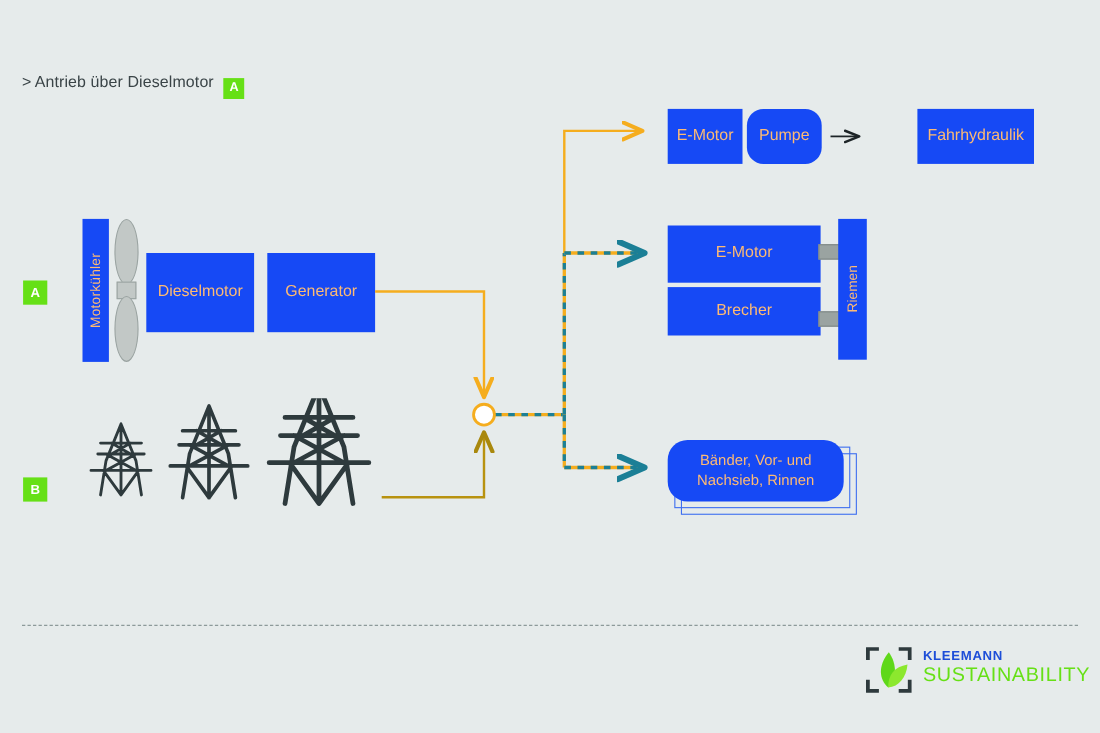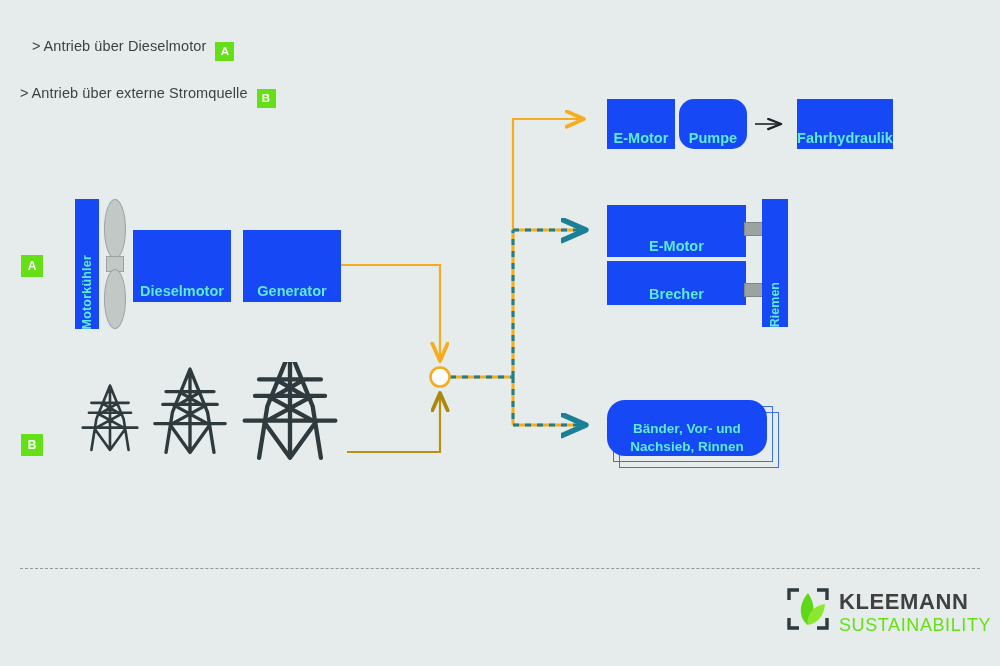--- a/index.html
+++ b/index.html
@@ -14,38 +14,37 @@
   #stage{position:absolute;left:0;top:0;width:1000px;height:666px;}
 
   
   .legend{position:absolute;left:20px;font-size:14.5px;color:#3a4447;letter-spacing:.1px;white-space:nowrap;}
   .legend .gt{margin-right:3px;}
   .badge{
     display:inline-block;width:19px;height:19px;line-height:19px;
     background:#66e016;color:#ffffff;font-size:11.5px;font-weight:700;
     text-align:center;vertical-align:-4px;margin-left:9px;
   }
-  #legend-a{top:38px;margin-left:12px;}
+  #legend-a{top:67px;}
   #legend-b{top:85px;}
 
   
   .side-badge{
     position:absolute;width:22px;height:22px;line-height:22px;
     background:#66e016;color:#fff;font-size:12px;font-weight:700;text-align:center;
   }
   #marker-a{left:21px;top:255px;}
   #marker-b{left:21px;top:434px;}
 
   
   .bbox{
-    position:absolute;background:#1649f5;color:#5eead4;
-    display:flex;align-items:flex-end;justify-content:center;
+    position:absolute;background:#1649f5;color:#fdba74;
+    display:flex;align-items:center;justify-content:center;
     font-size:14.5px;text-align:center;line-height:1.35;
     box-sizing:border-box;
-    font-weight:bold;
   }
   .bbox.small{font-size:13.5px;}
 
   
   #motorkuehler{
     left:75px;top:199px;width:24px;height:130px;
   }
   #motorkuehler span{
     writing-mode:vertical-rl;transform:rotate(180deg);
     font-size:12.5px;letter-spacing:.2px;white-space:nowrap;
@@ -63,21 +62,21 @@
     position:absolute;left:5px;top:57px;width:18px;height:16px;
     background:#c2c8c6;border:1px solid #9aa3a1;box-sizing:border-box;
   }
 
   #dieselmotor{left:133px;top:230px;width:98px;height:72px;}
   #generator{left:243px;top:230px;width:98px;height:72px;}
 
   
   #emotor-fahr{left:607px;top:99px;width:68px;height:50px;}
   #pumpe{left:679px;top:99px;width:68px;height:50px;border-radius:15px;}
-  #fahrhydraulik{left:797px;top:99px;width:96px;height:50px;}
+  #fahrhydraulik{left:834px;top:99px;width:106px;height:50px;}
 
   #emotor-brecher{left:607px;top:205px;width:139px;height:52px;}
   #brecher{left:607px;top:261px;width:139px;height:44px;}
 
   #riemen{left:762px;top:199px;width:26px;height:128px;}
   #riemen span{writing-mode:vertical-rl;transform:rotate(180deg);font-size:12.5px;white-space:nowrap;}
   .belt-conn{position:absolute;width:20px;height:14px;background:#9aa3a1;border:1px solid #7e8785;box-sizing:border-box;}
   #belt-conn-1{left:744px;top:222px;}
   #belt-conn-2{left:744px;top:283px;}
 
@@ -92,35 +91,32 @@
   
   #divider{
     position:absolute;left:20px;top:568px;width:960px;height:0;
     border-top:1.5px dashed #8d9a9a;
   }
 
   
   #logo{position:absolute;left:786px;top:585px;width:190px;height:50px;}
   #logo-mark{position:absolute;left:0;top:2px;width:44px;height:44px;}
   #logo-text{position:absolute;left:53px;top:4px;}
-  #logo-kleemann{font-size:22px;font-weight:700;color:#404040;letter-spacing:.6px;line-height:1.2;}
+  #logo-kleemann{font-size:12px;font-weight:700;color:#1d4ed8;letter-spacing:.6px;line-height:1.2;}
   #logo-sustain{font-size:18px;font-weight:400;color:#66e016;letter-spacing:.6px;line-height:1.2;}
 
   svg.flow{position:absolute;left:0;top:0;width:1000px;height:666px;pointer-events:none;}
 </style>
 </head>
 <body>
 
 <div id="stage">
 
   <div class="legend" id="legend-a">
     <span class="gt">&gt;</span><span>Antrieb über Dieselmotor</span><span class="badge">A</span>
-  </div>
-  <div class="legend" id="legend-b">
-    <span class="gt">&gt;</span><span>Antrieb über externe Stromquelle</span><span class="badge">B</span>
   </div>
 
   <div class="side-badge" id="marker-a">A</div>
   <div class="side-badge" id="marker-b">B</div>
 
   <div class="bbox" id="motorkuehler">
     <span>Motorkühler</span>
   </div>
 
   <div id="fan">

